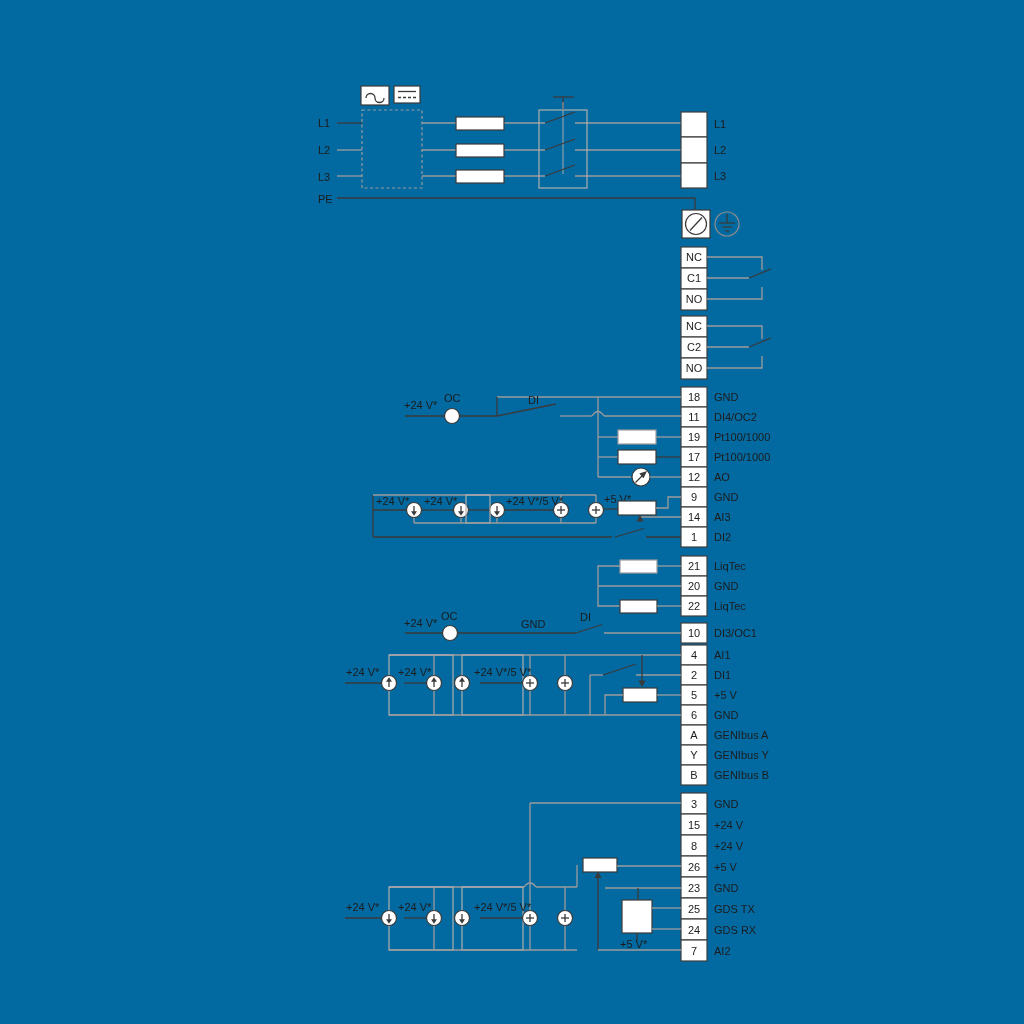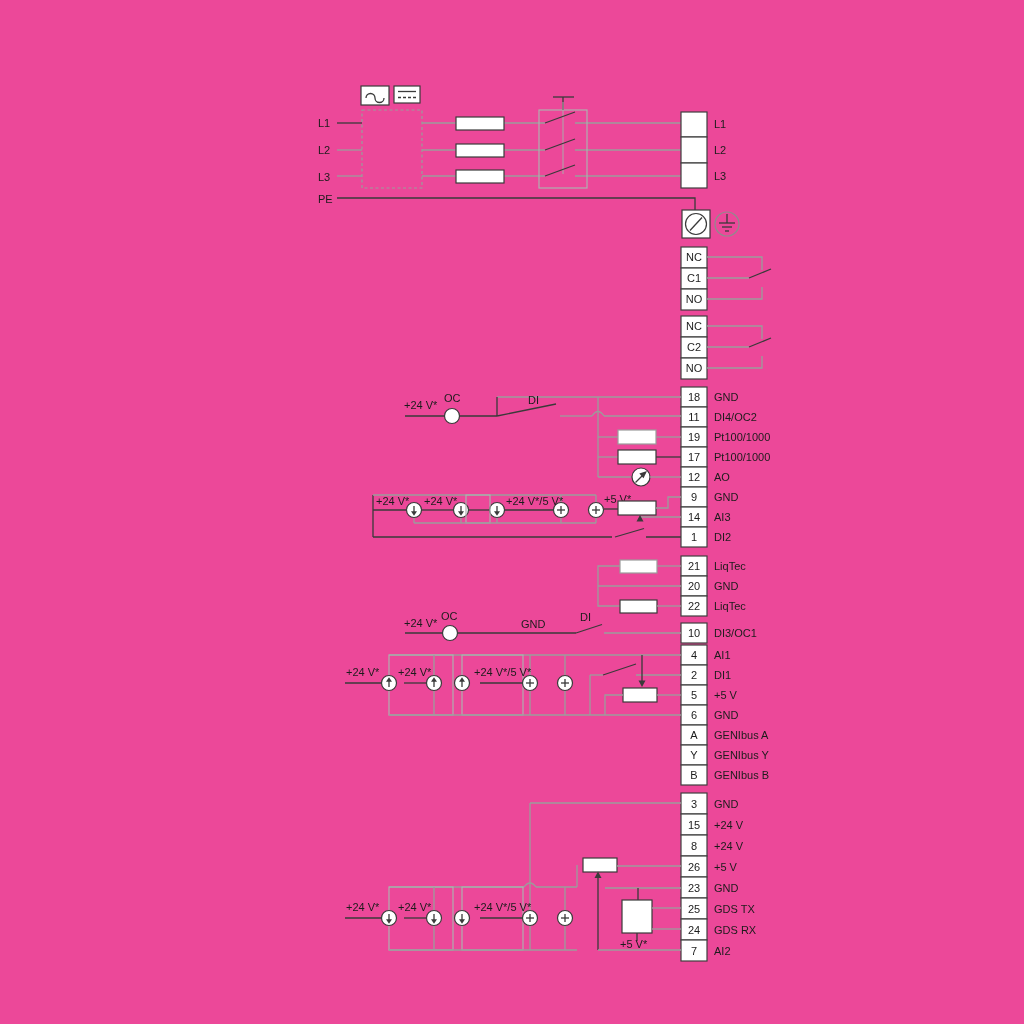--- a/index.html
+++ b/index.html
@@ -1,16 +1,16 @@
 <!DOCTYPE html>
 <html><head>
 <meta charset="utf-8">
 <style>
   html,body{margin:0;padding:0;background:#ffffff;}
-  .stage{position:relative;width:1024px;height:1024px;background:#ec4899;overflow:hidden;}
+  .stage{position:relative;width:1024px;height:1024px;background:#0369a1;overflow:hidden;}
   svg text{font-family:"Liberation Sans","DejaVu Sans",sans-serif;font-size:11px;fill:#1c1c1c;}
   text.num{text-anchor:middle;}
   
   .w{stroke:#9c9c9c;stroke-width:1.3;fill:none;}
   .k{stroke:#3a3a3a;stroke-width:1.3;fill:none;}
   .thin{stroke:#ababab;stroke-width:1;fill:none;}
   .cell{fill:#ffffff;stroke:#3f3f3f;stroke-width:1.2;}
   .gb{fill:none;stroke:#b0b0b0;stroke-width:1.2;}
   .sym{fill:#ffffff;stroke:#3a3a3a;stroke-width:1.2;}
   .symg{fill:#ffffff;stroke:#9c9c9c;stroke-width:1.2;}

